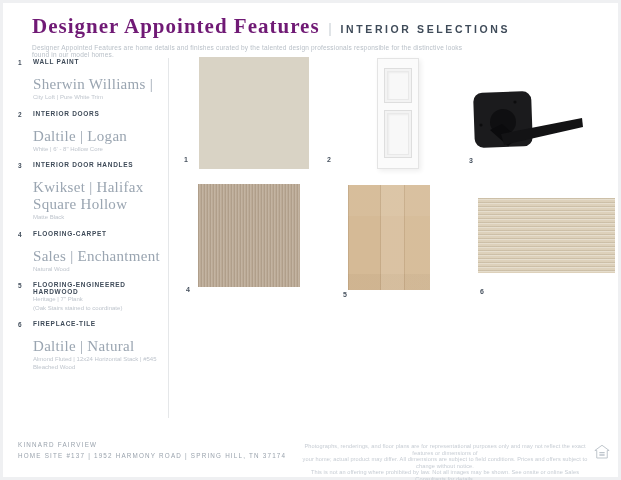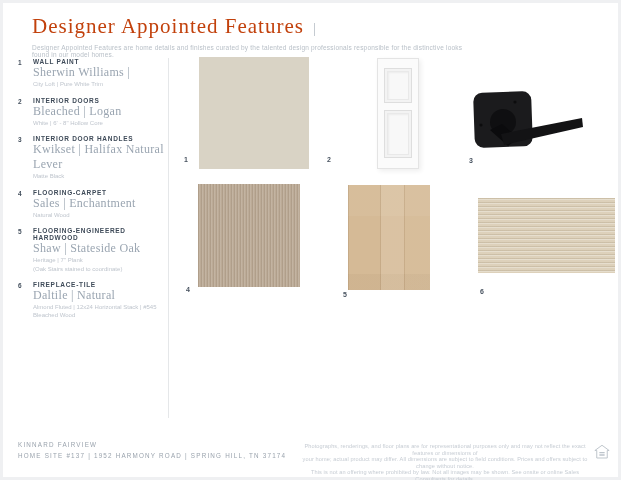--- a/index.html
+++ b/index.html
@@ -8,39 +8,39 @@
     position:relative; width:621px; height:480px; background:#ffffff;
     box-shadow: inset 0 0 0 3px #eff0f2;
     font-family:"Liberation Sans", sans-serif;
     overflow:hidden;
   }
 
   
   .header { position:absolute; left:32px; top:14px; }
   .title-row { display:flex; align-items:baseline; gap:9px; }
   .doc-title {
-    font-family:"Liberation Serif", serif; font-size:21px; font-weight:400;
-    letter-spacing:1px; color:#c2410c;
+    font-family:"Liberation Serif", serif; font-size:21px; font-weight:700;
+    letter-spacing:1px; color:#701a75;
   }
   .title-sep { font-family:"Liberation Serif", serif; font-size:15px; color:#b4bcc4; font-weight:300; }
   .title-tag {
     font-size:10.5px; font-weight:700; letter-spacing:2.6px; color:#3f4b59;
   }
   .doc-desc {
     margin-top:5px; font-size:6.5px; letter-spacing:0.2px; color:#b9c0c8; max-width:440px;
   }
 
   
   .features { position:absolute; left:18px; top:58px; width:150px; }
   .feat { display:flex; margin-bottom:8px; }
   .feat-num { width:15px; flex:0 0 15px; font-size:6.5px; font-weight:700; color:#434f5d; padding-top:1px; }
   .feat-cat  { font-size:6.5px; font-weight:700; letter-spacing:0.7px; color:#3f4b59; }
   .feat-brand{
-    font-family:"Liberation Serif", serif; font-size:12px; letter-spacing:0.3px;
-    color:#9aa5b1; margin-top:0;
+    font-family:"Liberation Serif", serif; font-size:15px; letter-spacing:0.3px;
+    color:#9aa5b1; margin-top:11px;
   }
   .feat-detail { font-size:6px; line-height:7.5px; color:#bfc5cd; margin-top:1px; max-width:132px; }
 
   .divider { position:absolute; left:168px; top:58px; width:1px; height:360px; background:#e5e7e9; }
 
   
   .swatch { position:absolute; }
   .sw-paint { left:199px; top:57px; width:110px; height:112px; }
   .sw-carpet {
     left:198px; top:184px; width:102px; height:103px;
@@ -95,67 +95,67 @@
 </style>
 </head>
 <body>
 
 <div class="stage">
 
   <div class="header">
     <div class="title-row">
       <span class="doc-title">Designer Appointed Features</span>
       <span class="title-sep">|</span>
+      <span class="title-tag">INTERIOR SELECTIONS</span>
     </div>
     <div class="doc-desc">Designer Appointed Features are home details and finishes curated by the talented design professionals responsible for the distinctive looks found in our model homes.</div>
   </div>
 
   <div class="features">
 
     <div class="feat">
       <span class="feat-num">1</span>
       <div>
         <div class="feat-cat">WALL PAINT</div>
         <div class="feat-brand">Sherwin Williams |</div>
         <div class="feat-detail">City Loft | Pure White Trim</div>
       </div>
     </div>
 
     <div class="feat">
       <span class="feat-num">2</span>
       <div>
         <div class="feat-cat">INTERIOR DOORS</div>
-        <div class="feat-brand">Bleached | Logan</div>
+        <div class="feat-brand">Daltile | Logan</div>
         <div class="feat-detail">White | 6' - 8" Hollow Core</div>
       </div>
     </div>
 
     <div class="feat">
       <span class="feat-num">3</span>
       <div>
         <div class="feat-cat">INTERIOR DOOR HANDLES</div>
-        <div class="feat-brand">Kwikset | Halifax Natural Lever</div>
+        <div class="feat-brand">Kwikset | Halifax Square Hollow</div>
         <div class="feat-detail">Matte Black</div>
       </div>
     </div>
 
     <div class="feat">
       <span class="feat-num">4</span>
       <div>
         <div class="feat-cat">FLOORING-CARPET</div>
         <div class="feat-brand">Sales | Enchantment</div>
         <div class="feat-detail">Natural Wood</div>
       </div>
     </div>
 
     <div class="feat">
       <span class="feat-num">5</span>
       <div>
         <div class="feat-cat">FLOORING-ENGINEERED HARDWOOD</div>
-        <div class="feat-brand">Shaw | Stateside Oak</div>
         <div class="feat-detail">Heritage | 7" Plank</div>
         <div class="feat-detail">(Oak Stairs stained to coordinate)</div>
       </div>
     </div>
 
     <div class="feat">
       <span class="feat-num">6</span>
       <div>
         <div class="feat-cat">FIREPLACE-TILE</div>
         <div class="feat-brand">Daltile | Natural</div>

